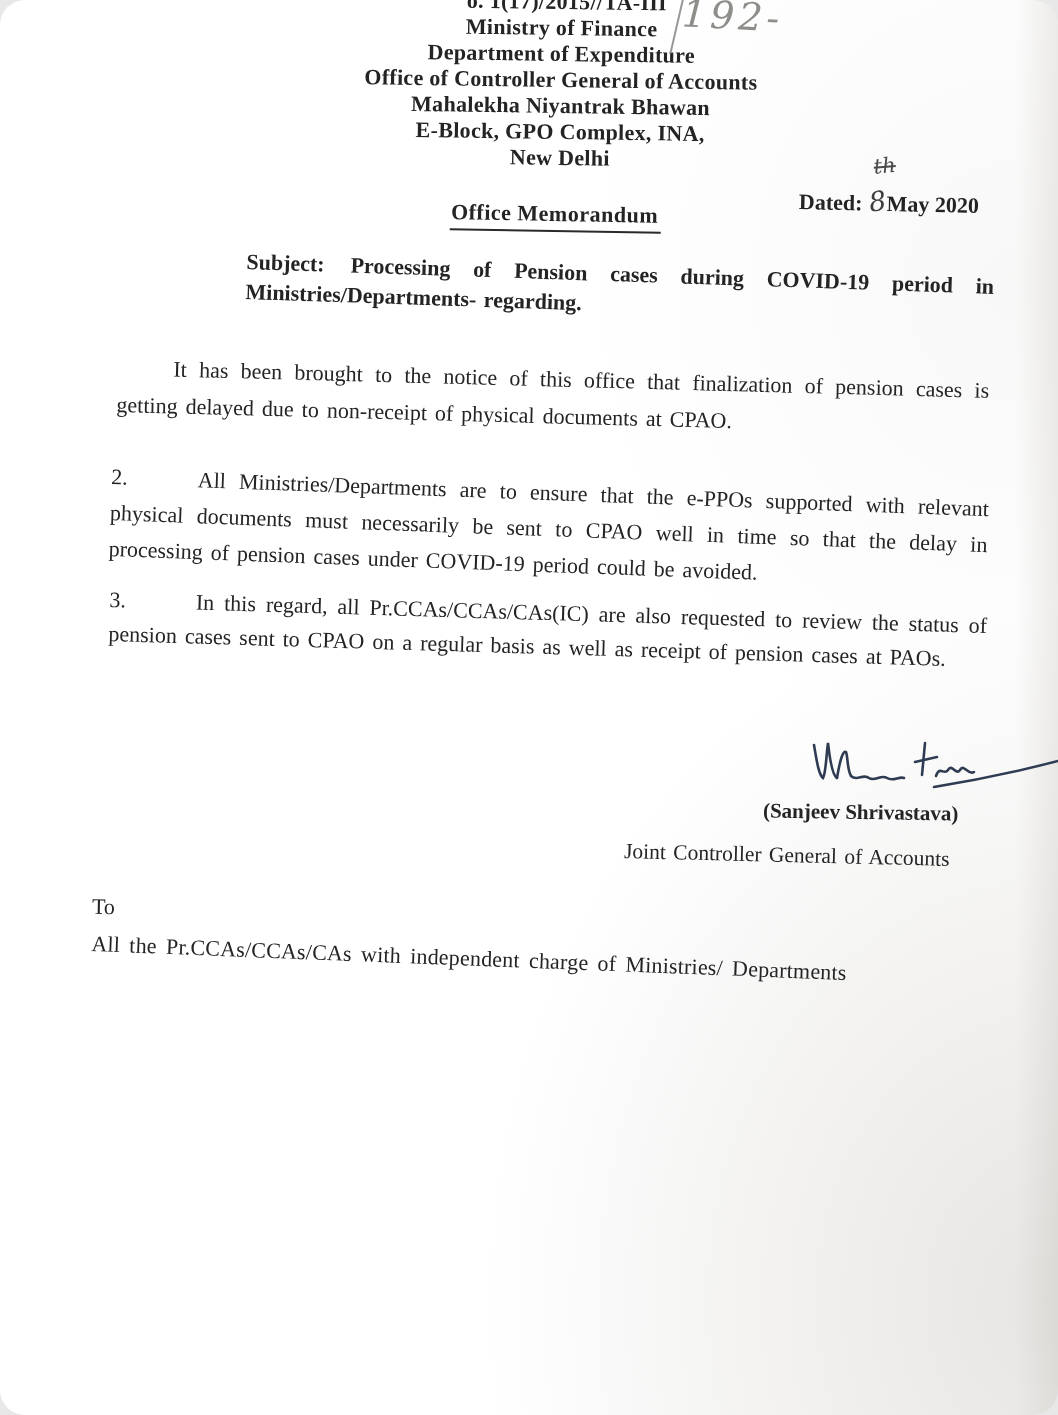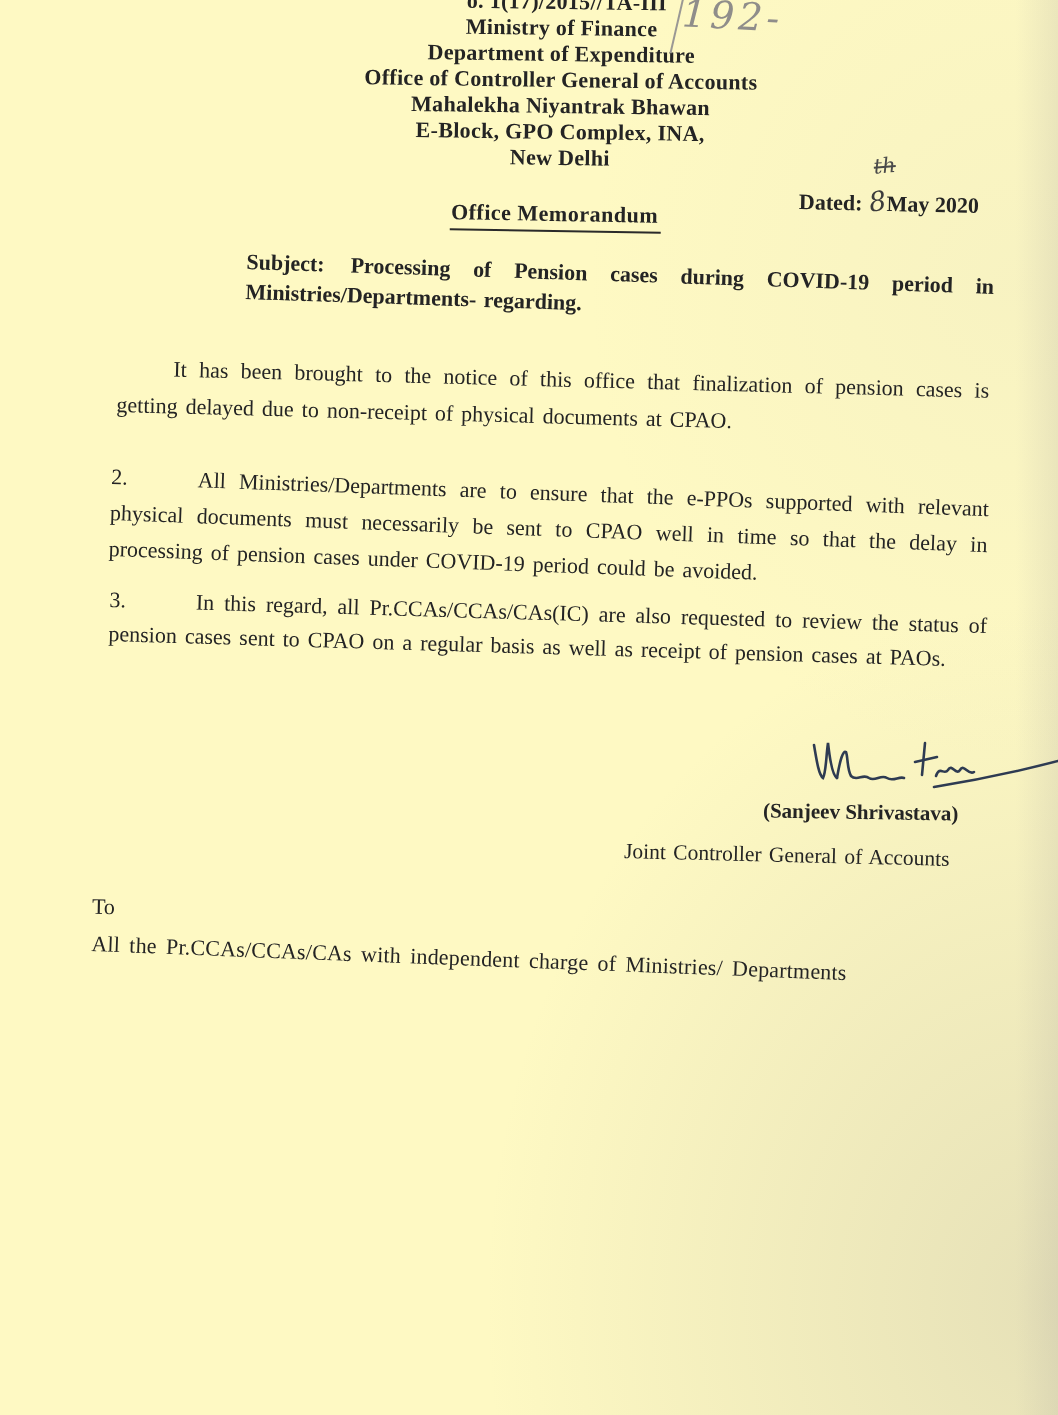--- a/index.html
+++ b/index.html
@@ -1,23 +1,24 @@
 <!DOCTYPE html>
 <html><head>
 <meta charset="utf-8">
 <style>
   html,body{margin:0;padding:0;background:#e8e8e8;}
   .page{
     position:relative;
     width:1058px;height:1415px;
     margin:0 auto;
-    background:#fef9c3;
+    background:#ffffff;
     overflow:hidden;
     font-family:"Liberation Serif", serif;
     color:#242424;
+    border-radius:25px;
   }
   .scan-texture{
     position:absolute;inset:0;
     background:
       linear-gradient(to left, rgba(176,171,163,0.22), rgba(176,171,163,0) 4%),
       radial-gradient(ellipse at 99% 92%, rgba(168,162,154,0.28), rgba(168,162,154,0) 38%),
       radial-gradient(ellipse at 96% 20%, rgba(190,186,180,0.10), rgba(190,186,180,0) 30%);
     pointer-events:none;
   }
   .abs{position:absolute;}

